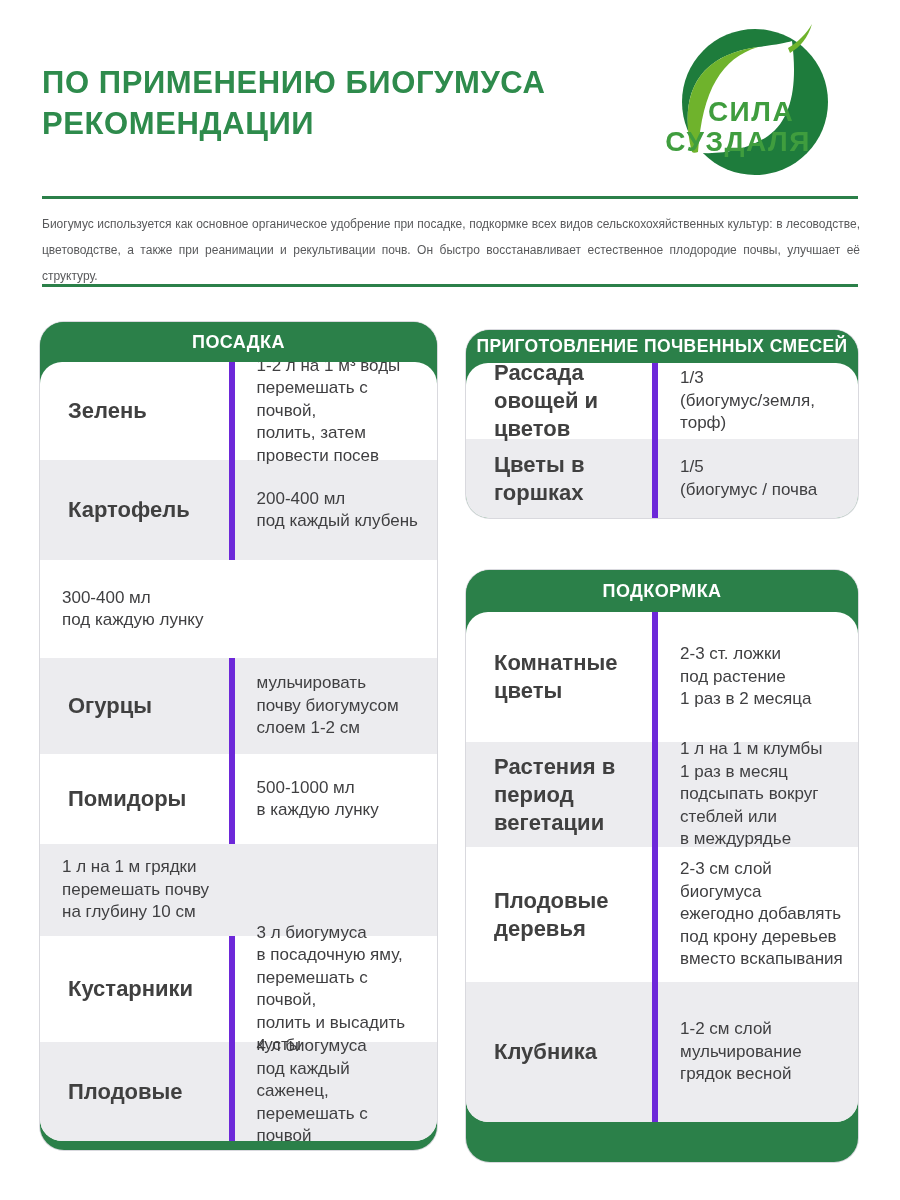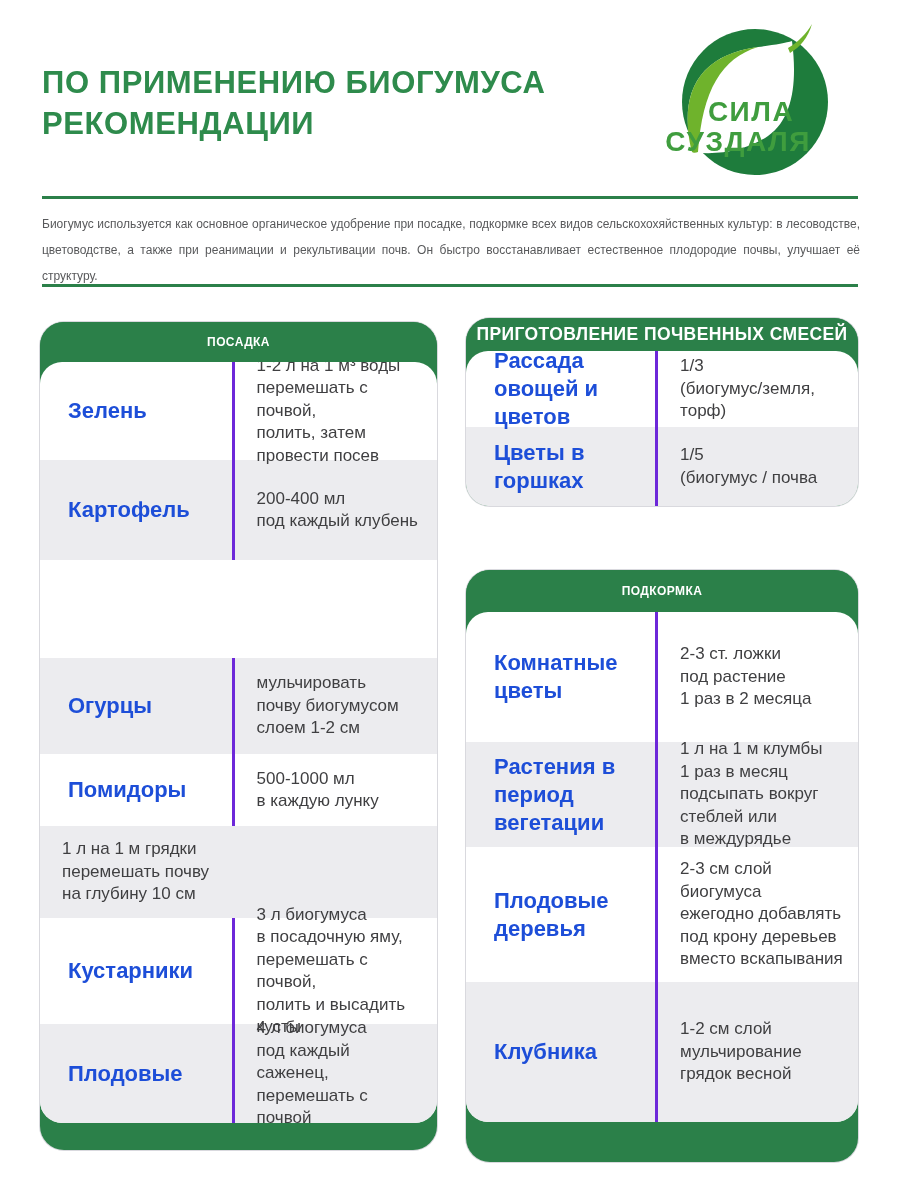--- a/index.html
+++ b/index.html
@@ -28,52 +28,52 @@
     text-align:justify;
   }
 
   
   .card {
     position:absolute; border-radius:24px; background:#2B8049;
     box-shadow:0 0 0 1px #D9D9DE; overflow:hidden;
   }
   .card-header {
     display:flex; align-items:center; justify-content:center;
-    color:#ffffff; font-weight:bold; font-size:12px; letter-spacing:0.4px;
+    color:#ffffff; font-weight:bold; font-size:18px; letter-spacing:0.4px;
     background:#2B8049;
   }
   .card-body {
     background:#ffffff; border-radius:22px; overflow:hidden;
   }
   .t-row { display:flex; width:100%; }
   .t-row:nth-child(even) { background:#ECECEF; }
   .cell { display:flex; align-items:center; }
   .cell.name {
     width:49%; padding:8px 12px 8px 28px;
-    font-weight:bold; font-size:22px; line-height:28px; color:#1d4ed8;
-    border-right:3px solid #6d28d9;
+    font-weight:bold; font-size:22px; line-height:28px; color:#404040;
+    border-right:6px solid #6d28d9;
   }
   .cell.desc {
     width:51%; padding:8px 12px 8px 22px;
     font-size:17px; line-height:22.5px; color:#3F3F41;
     white-space:pre-line;
   }
 
   .card-posadka  { left:40px;  top:322px; width:397px; height:828px; }
   .card-posadka .card-header { height:40px; }
   .posadka-body .t-row:nth-child(1){height:98px}
   .posadka-body .t-row:nth-child(2){height:100px}
   .posadka-body .t-row:nth-child(3){height:98px}
   .posadka-body .t-row:nth-child(4){height:96px}
-  .posadka-body .t-row:nth-child(5){height:72px}
+  .posadka-body .t-row:nth-child(5){height:90px}
   .posadka-body .t-row:nth-child(6){height:92px}
   .posadka-body .t-row:nth-child(7){height:106px}
   .posadka-body .t-row:nth-child(8){height:99px}
 
-  .card-smesi    { left:466px; top:318px; width:392px; height:188px; }
+  .card-smesi    { left:466px; top:330px; width:392px; height:188px; }
   .card-smesi .card-header { height:33px; font-size:17.5px; }
   .smesi-body .t-row:nth-child(1){height:76px}
   .smesi-body .t-row:nth-child(2){height:79px}
 
   .card-podkormka{ left:466px; top:558px; width:392px; height:592px;margin-top:12px; }
   .card-podkormka .card-header { height:42px; }
   .podkormka-body .t-row:nth-child(1){height:130px}
   .podkormka-body .t-row:nth-child(2){height:105px}
   .podkormka-body .t-row:nth-child(3){height:135px}
   .podkormka-body .t-row:nth-child(4){height:140px}
@@ -114,20 +114,22 @@
 перемешать с почвой,
 полить, затем
 провести посев</div>
       </div>
       <div class="t-row">
         <div class="cell name">Картофель</div>
         <div class="cell desc">200-400 мл
 под каждый клубень</div>
       </div>
       <div class="t-row">
+        <div class="cell desc">300-400 мл
+под каждую лунку</div>
       </div>
       <div class="t-row">
         <div class="cell name">Огурцы</div>
         <div class="cell desc">мульчировать
 почву биогумусом
 слоем 1-2 см</div>
       </div>
       <div class="t-row">
         <div class="cell name">Помидоры</div>
         <div class="cell desc">500-1000 мл

